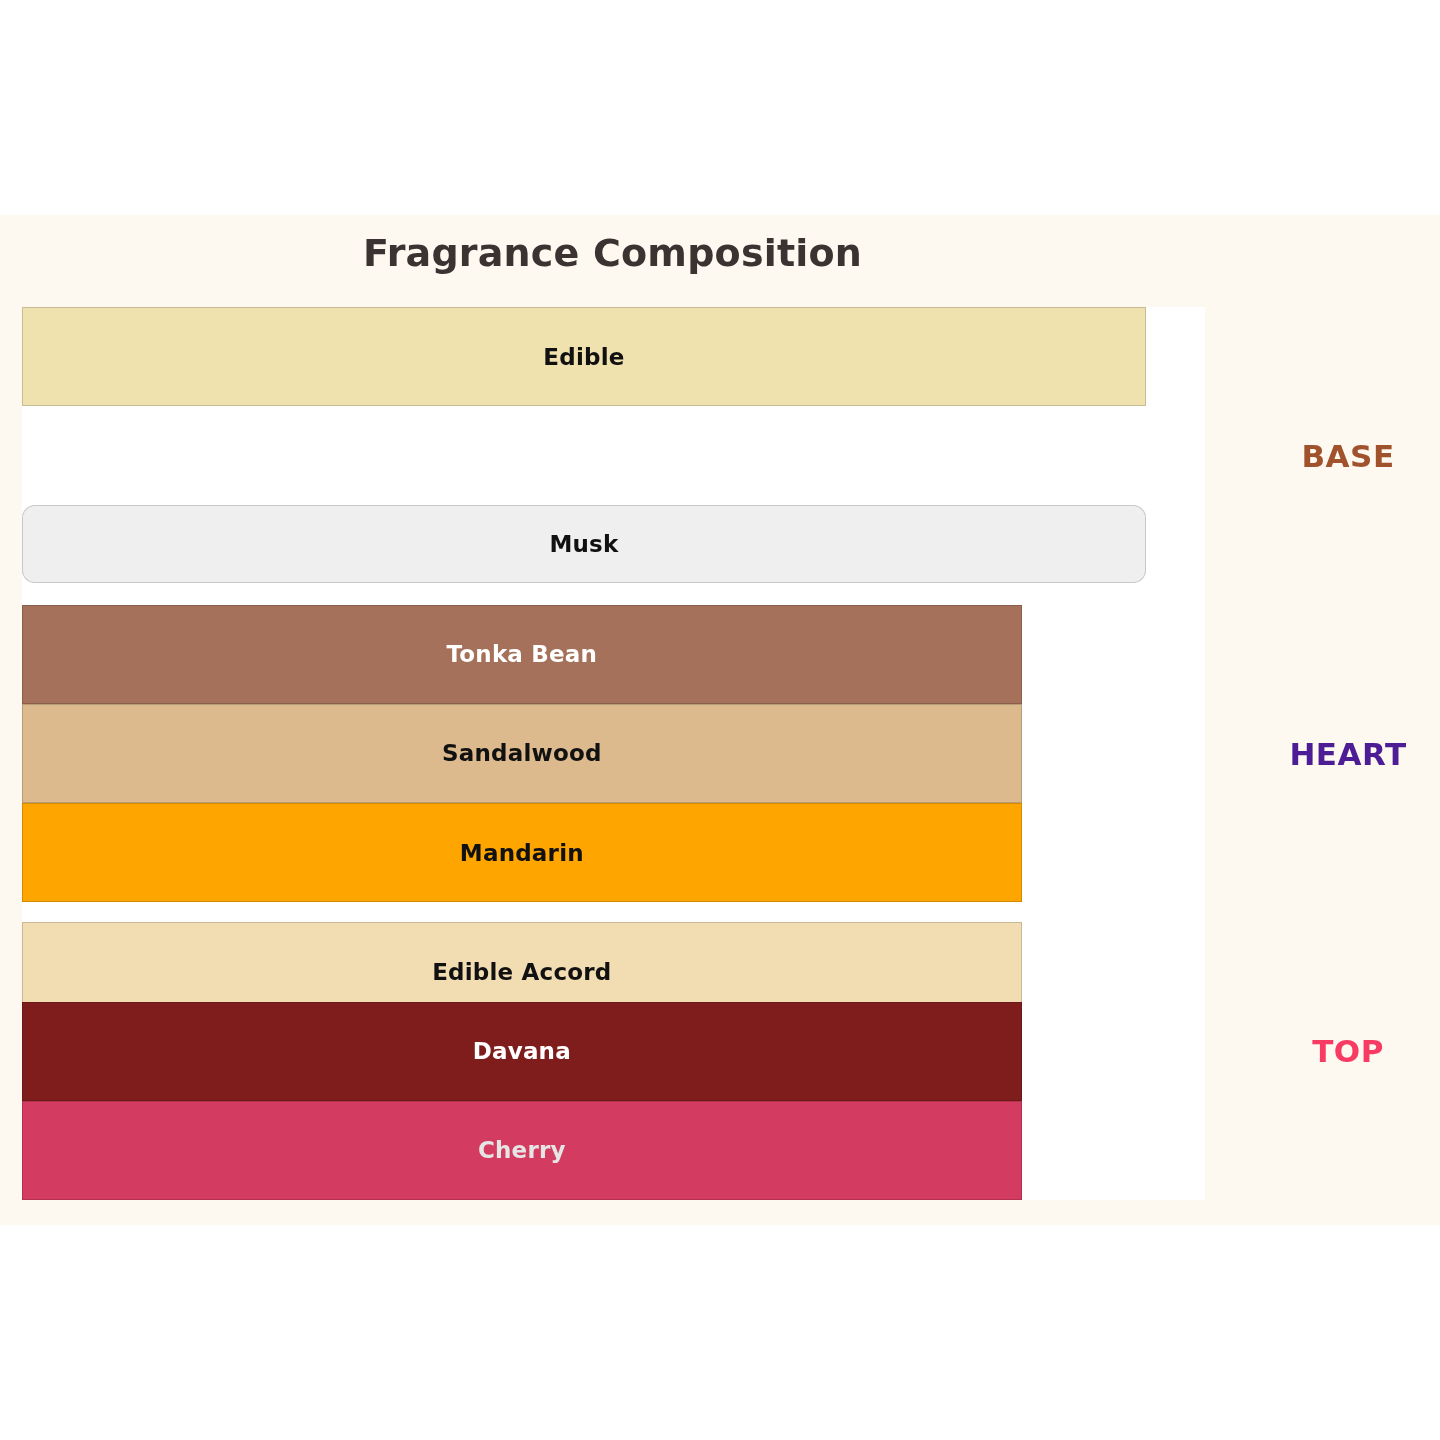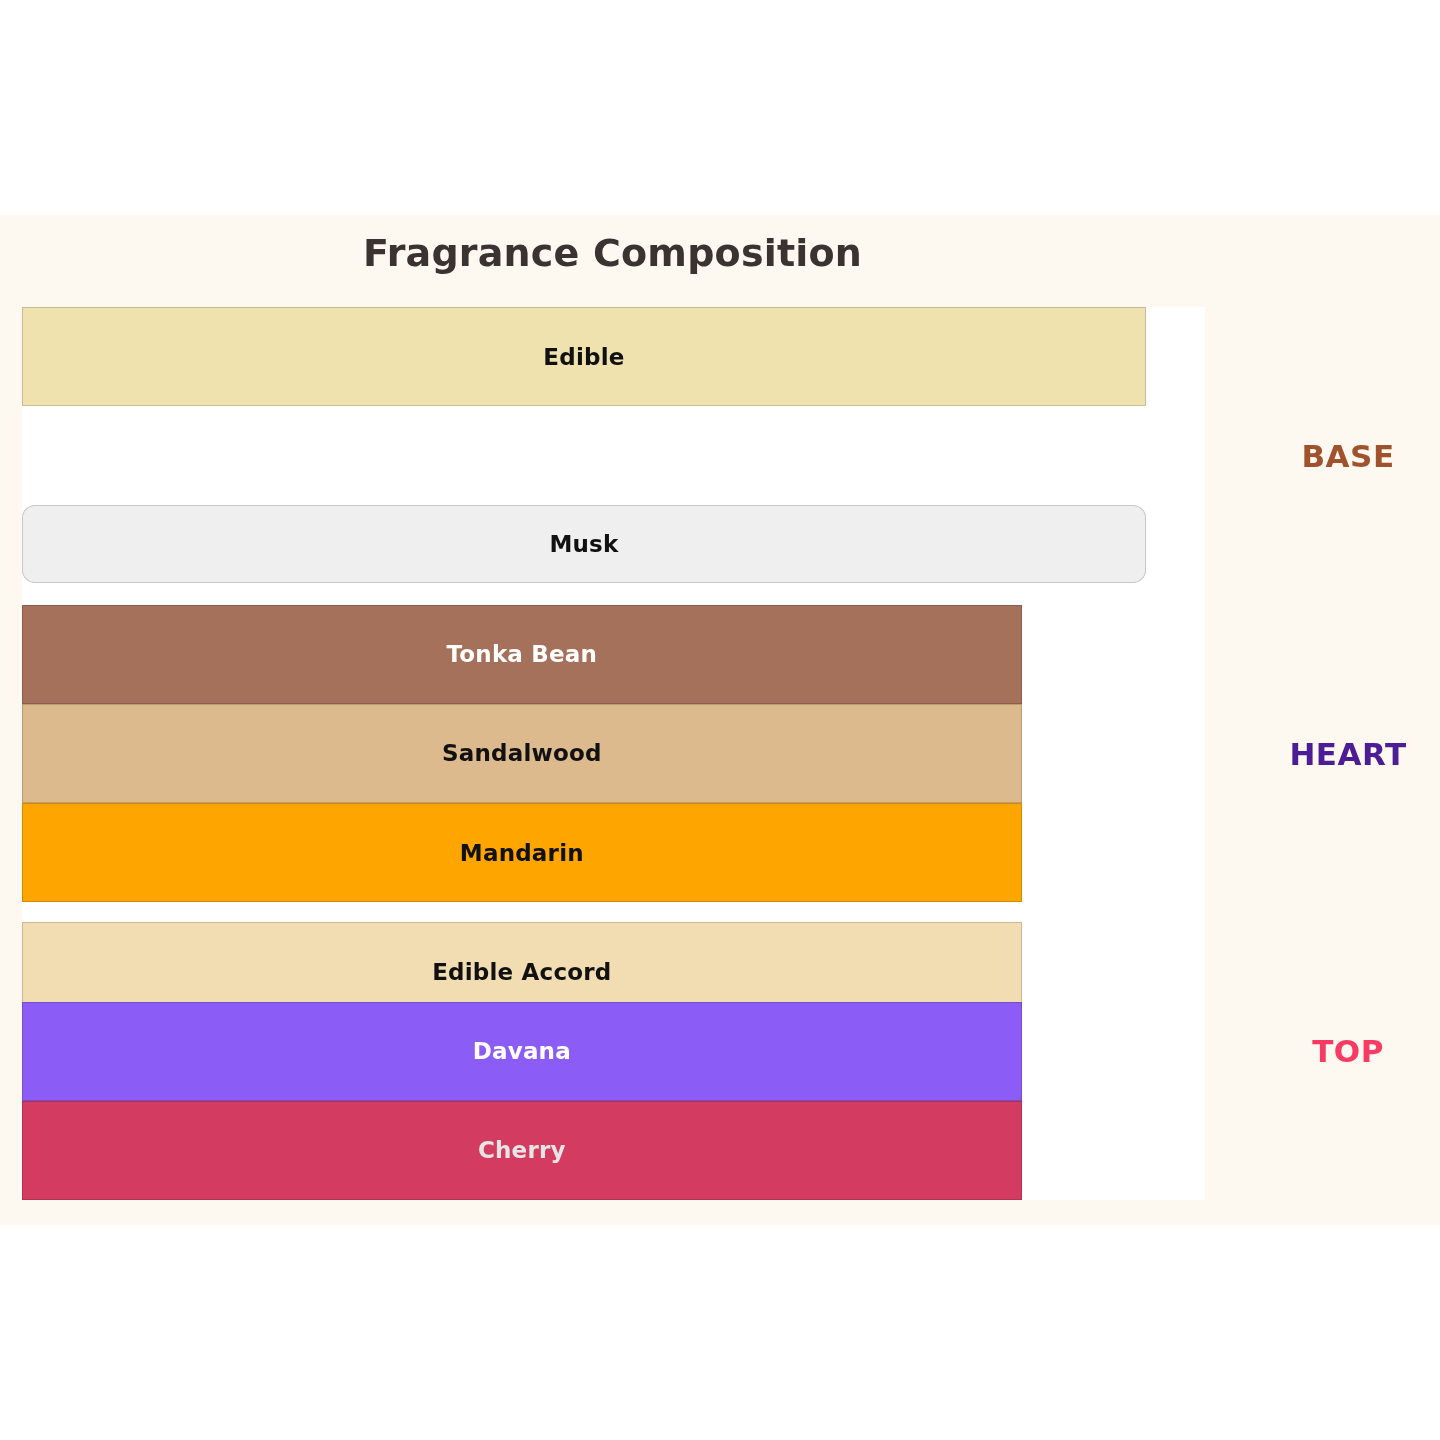--- a/index.html
+++ b/index.html
@@ -94,21 +94,21 @@
       </div>
       <div class="bar" style="top: 396.889px; height: 99.2222px; width: 999.635px; background: rgb(220, 186, 142);">
         <span class="bar-label" style="color: rgb(17, 17, 17); text-align: center;">Sandalwood</span>
       </div>
       <div class="bar" style="top: 496.111px; height: 99.2222px; width: 999.635px; background: rgb(255, 165, 0);">
         <span class="bar-label" style="color: rgb(17, 17, 17); text-align: center;">Mandarin</span>
       </div>
       <div class="bar" style="top: 595.333px; height: 99.2222px; width: 999.635px; background: rgb(242, 221, 178); margin-top: 20px;">
         <span class="bar-label" style="color: rgb(17, 17, 17);">Edible Accord</span>
       </div>
-      <div class="bar" style="top: 694.556px; height: 99.2222px; width: 999.635px; background: #8b5cf6;">
+      <div class="bar" style="top: 694.556px; height: 99.2222px; width: 999.635px; background: #7f1d1d;">
         <span class="bar-label" style="color: rgb(255, 255, 255);">Davana</span>
       </div>
       <div class="bar" style="top: 793.778px; height: 99.2222px; width: 999.635px; background: rgb(212, 59, 96);">
         <span class="bar-label" style="color: #e5e5e5;">Cherry</span>
       </div>
     </div>
 
 <div class="stage-label" style="left: 1348px; top: 240.833px; color: rgb(160, 82, 45);">BASE</div>
     <div class="stage-label" style="left: 1348px; top: 538.5px; color: #4c1d95;">HEART</div>
     <div class="stage-label" style="left: 1348px; top: 836.167px; color: rgb(247, 59, 99);">TOP</div>

